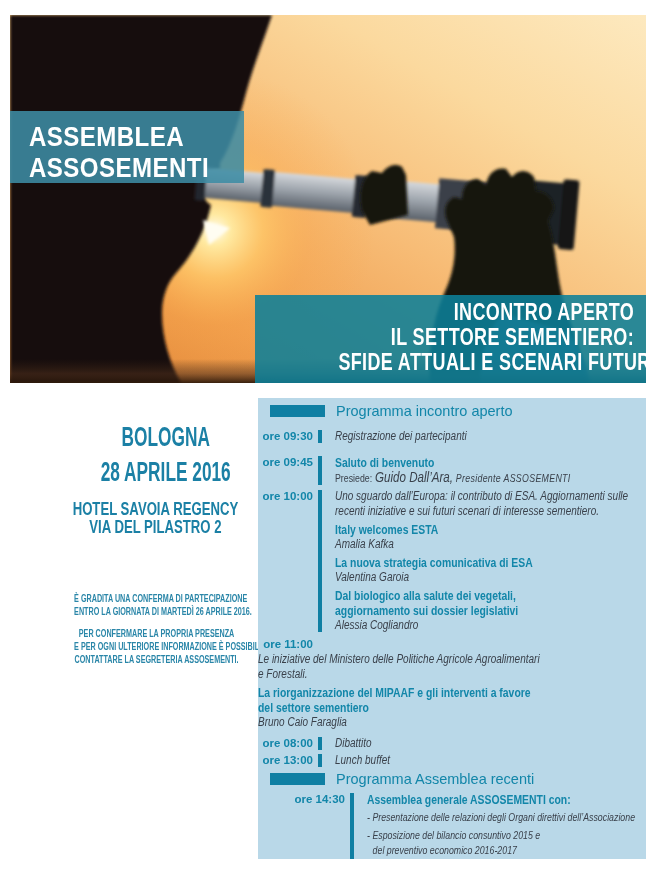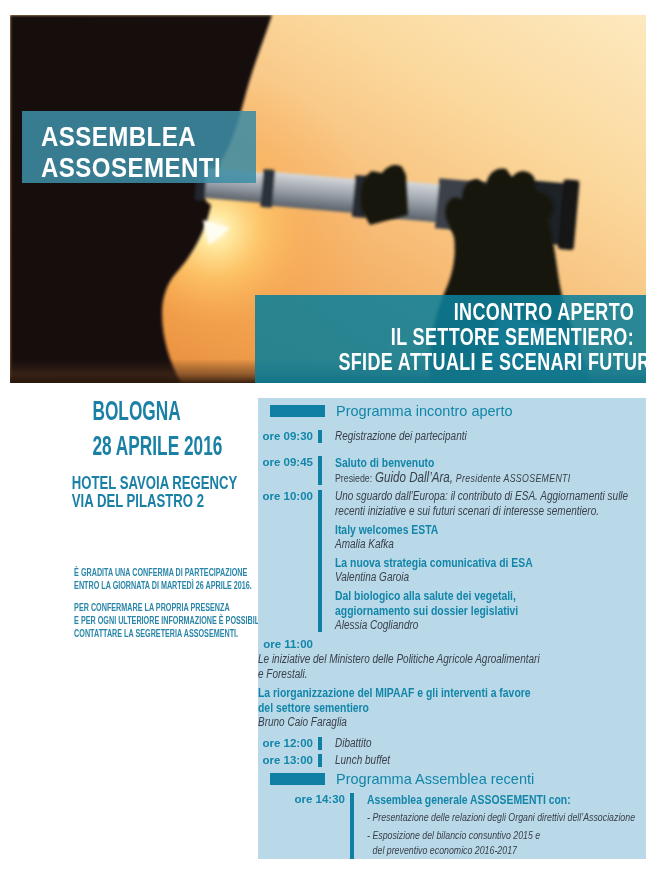--- a/index.html
+++ b/index.html
@@ -4,37 +4,37 @@
 <style>
   html,body{margin:0;padding:0;background:#e8e8e8;}
   .page{
     position:relative;width:662px;height:869px;background:#fff;margin:0 auto;
     overflow:hidden;font-family:"Liberation Sans",sans-serif;
   }
   
   .photo{position:absolute;left:10px;top:15px;width:636px;height:368px;overflow:hidden;}
   .photo svg{display:block;}
   .title-box{
-    position:absolute;left:12px;top:96px;width:234px;height:72px;box-sizing:border-box;
+    position:absolute;left:0;top:96px;width:234px;height:72px;box-sizing:border-box;
     background:rgba(62,140,164,.88);padding:10px 0 6px 19px;
   }
   .title-line{
     color:#fff;font-weight:bold;font-size:28px;line-height:31px;white-space:nowrap;
     transform:scaleX(.86);transform-origin:0 0;letter-spacing:.5px;
   }
   .subtitle-box{
     position:absolute;left:245px;top:280px;width:391px;height:96px;box-sizing:border-box;
     background:rgba(13,128,152,.88);padding:5px 12px 0 0;text-align:right;
   }
   .subtitle-line{
     color:#fff;font-weight:bold;font-size:23px;line-height:25px;white-space:nowrap;
     transform:scaleX(.78);transform-origin:100% 0;letter-spacing:.5px;
   }
   
-  .left-col{position:absolute;left:10px;top:392px;width:229px;text-align:left;}
+  .left-col{position:absolute;left:10px;top:418px;width:229px;text-align:center;}
   .big-line{
     color:var(--info_teal,#1b80a5);font-weight:bold;font-size:27px;line-height:35px;
     white-space:nowrap;transform:scaleX(.64);transform-origin:100% 0;
   }
   .city{margin-top:2px;}
   .venue-line{
     color:var(--info_teal,#1b80a5);font-weight:bold;font-size:18px;line-height:18px;
     white-space:nowrap;transform:scaleX(.73);transform-origin:100% 0;
   }
   .venue{margin-top:10px;}
@@ -224,21 +224,21 @@
       <div class="content">
         <div class="line it">Le iniziative del Ministero delle Politiche Agricole Agroalimentari</div>
         <div class="line it">e Forestali.</div>
         <div class="line tt gap">La riorganizzazione del MIPAAF e gli interventi a favore</div>
         <div class="line tt">del settore sementiero</div>
         <div class="line it">Bruno Caio Faraglia</div>
       </div>
     </div>
 
     <div class="row mt-r1200">
-      <div class="time">ore 12:00</div>
+      <div class="time">ore 08:00</div>
       <div class="vbar"></div>
       <div class="content">
         <div class="line it">Dibattito</div>
       </div>
     </div>
 
     <div class="row mt-r1300">
       <div class="time">ore 13:00</div>
       <div class="vbar"></div>
       <div class="content">

